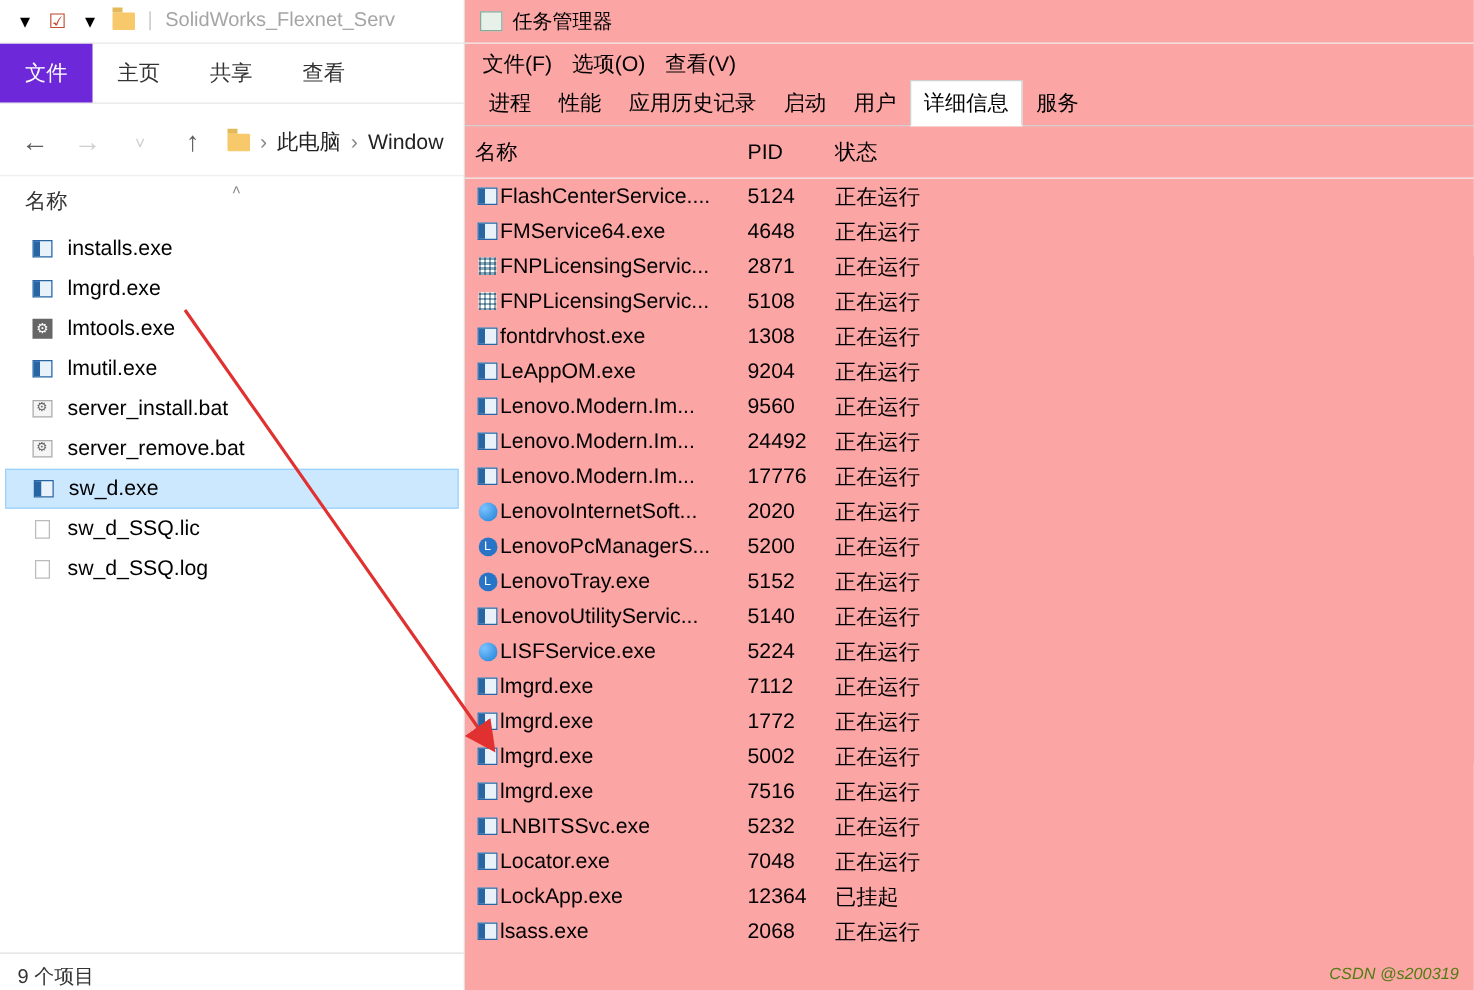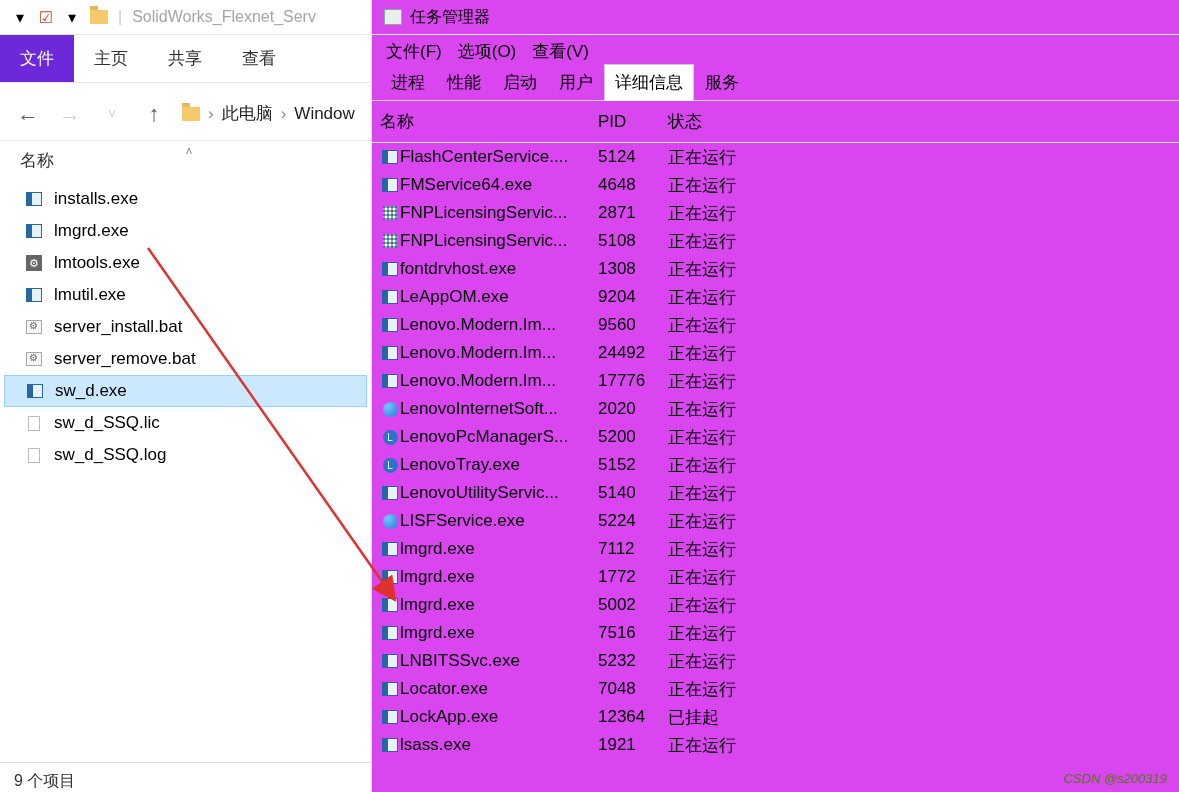--- a/index.html
+++ b/index.html
@@ -26,21 +26,21 @@
     .file-row.sel { background: #cce8ff; border:1px solid #99d1ff;}
     .ico16 { width: 20px; height: 16px; display: inline-flex; align-items: center; justify-content: center; }
     .app-ico { display:inline-block; width:16px; height:14px; border:1px solid #2766a3; background:#e9f2fb; position:relative;}
     .app-ico::before{content:""; position:absolute; top:0; left:0; width:5px; height:100%; background:#2766a3;}
     .bat-ico { display:inline-block; width:16px; height:14px; border:1px solid #aaa; background:#f5f5f5; position:relative;}
     .bat-ico::before{content:"⚙"; font-size:10px; position:absolute; left:2px; top:-1px; color:#666;}
     .doc-ico { display:inline-block; width:12px; height:15px; border:1px solid #bbb; background:#fff;}
     .status-bar { position: absolute; bottom: 0; left: 0; right:0; height: 30px; border-top:1px solid #e0e0e0; display:flex; align-items:flex-end; padding:0 14px; font-size:16px; color:#333;}
     
     
-    .taskmgr { position: absolute; left: 372px; top: 0; width: 807px; height: 792px; background: #d946ef; }
+    .taskmgr { position: absolute; left: 372px; top: 0; width: 807px; height: 792px; background: #fca5a5; }
     .tm-titlebar { height: 35px; display: flex; align-items: center; padding: 0 12px; gap: 8px; border-bottom: 1px solid #f0f0f0; }
     .tm-title-ico { width:18px; height:16px; border:1px solid #88aa99; background:#e8f0ea; position:relative;}
     .tm-menubar { height: 32px; display: flex; align-items: center; padding: 0 8px; gap: 4px; font-size: 17px; }
     .tm-menuitem { padding: 0 6px; }
     .tm-tabs { height: 34px; display: flex; align-items: flex-end; padding: 0 8px; border-bottom: 1px solid #d0d0d0; font-size: 17px; }
     .tm-tab { padding: 6px 10px; border:1px solid transparent; border-bottom:none;}
     .tm-tab.active { background:#fff; border:1px solid #d0d0d0; border-bottom:1px solid #fff; position:relative; top:1px;margin-top:22px;}
     .tm-headers { height: 42px; display: flex; align-items: center; padding-left: 8px; font-size: 17px; border-bottom:1px solid #eee;}
     .tm-col-name { width: 218px; }
     .tm-col-pid { width: 70px; }
@@ -163,20 +163,21 @@
     <span>任务管理器</span>
   </div>
   <div class="tm-menubar">
     <span class="tm-menuitem">文件(F)</span>
     <span class="tm-menuitem">选项(O)</span>
     <span class="tm-menuitem">查看(V)</span>
   </div>
   <div class="tm-tabs">
     <div class="tm-tab">进程</div>
     <div class="tm-tab">性能</div>
+    <div class="tm-tab">应用历史记录</div>
     <div class="tm-tab">启动</div>
     <div class="tm-tab">用户</div>
     <div class="tm-tab active">详细信息</div>
     <div class="tm-tab">服务</div>
   </div>
   <div class="tm-headers">
     <div class="tm-col-name">名称</div>
     <div class="tm-col-pid">PID</div>
     <div class="tm-col-status">状态</div>
   </div>
@@ -347,21 +348,21 @@
         </span>
         <span class="namecell">LockApp.exe</span>
         <span class="pidcell">12364</span>
         <span class="statcell">已挂起</span>
       </div>
       <div class="tm-row">
         <span class="icobox">
           <span class="app-ico"></span>
         </span>
         <span class="namecell">lsass.exe</span>
-        <span class="pidcell">1921</span>
+        <span class="pidcell">2068</span>
         <span class="statcell">正在运行</span>
       </div>
     </div>
 </div>
 
 <svg class="arrow-overlay">
   <defs>
     <marker id="ah" markerWidth="12" markerHeight="12" refX="9" refY="5" orient="auto">
       <path d="M0,0 L10,5 L0,10 Z" fill="#e03030"></path>
     </marker>

